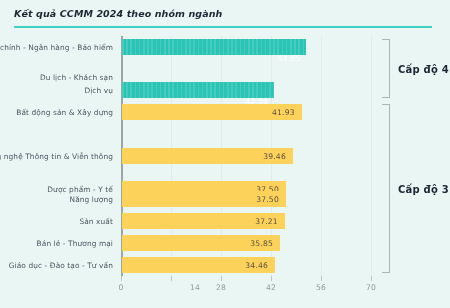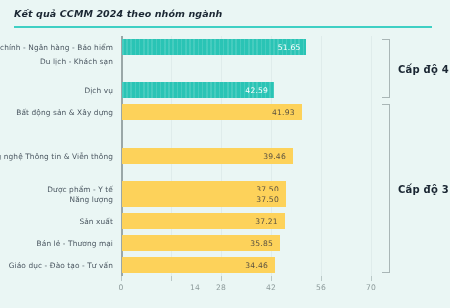--- a/index.html
+++ b/index.html
@@ -108,20 +108,21 @@
     position: absolute;
     top: 50%;
     transform: translateY(-50%);
     font-size: 7.6px;
     letter-spacing: 0.2px;
     white-space: nowrap;
   }
   .bar-value.on-teal {
     right: 6px;
     color: #ffffff;
+    margin-top: 11px;
   }
   .bar-value.on-yellow {
     right: 7px;
     color: #5a5140;
   }
 
   
   .xaxis {
     position: absolute;
     left: 0;
@@ -176,21 +177,21 @@
       <div class="gridline" style="left: 221px;"></div>
       <div class="gridline" style="left: 271px;"></div>
       <div class="gridline" style="left: 321px;"></div>
       <div class="gridline" style="left: 371px;"></div>
       <div class="row" style="top: 0px;">
         <div class="cat-label">Tài chính - Ngân hàng - Bảo hiểm</div>
         <div class="bar lvl4" style="width: 184.464px;">
           <div class="bar-value on-teal">51.65</div>
         </div>
       </div>
-      <div class="row" style="top: 14px;">
+      <div class="row" style="top: 30px;">
         <div class="cat-label">Du lịch - Khách sạn</div>
       </div>
       <div class="row" style="top: 43.6364px;">
         <div class="cat-label">Dịch vụ</div>
         <div class="bar lvl4" style="width: 152.107px;">
           <div class="bar-value on-teal">42.59</div>
         </div>
       </div>
       <div class="row" style="top: 65.4545px;">
         <div class="cat-label">Bất động sản &amp; Xây dựng</div>

